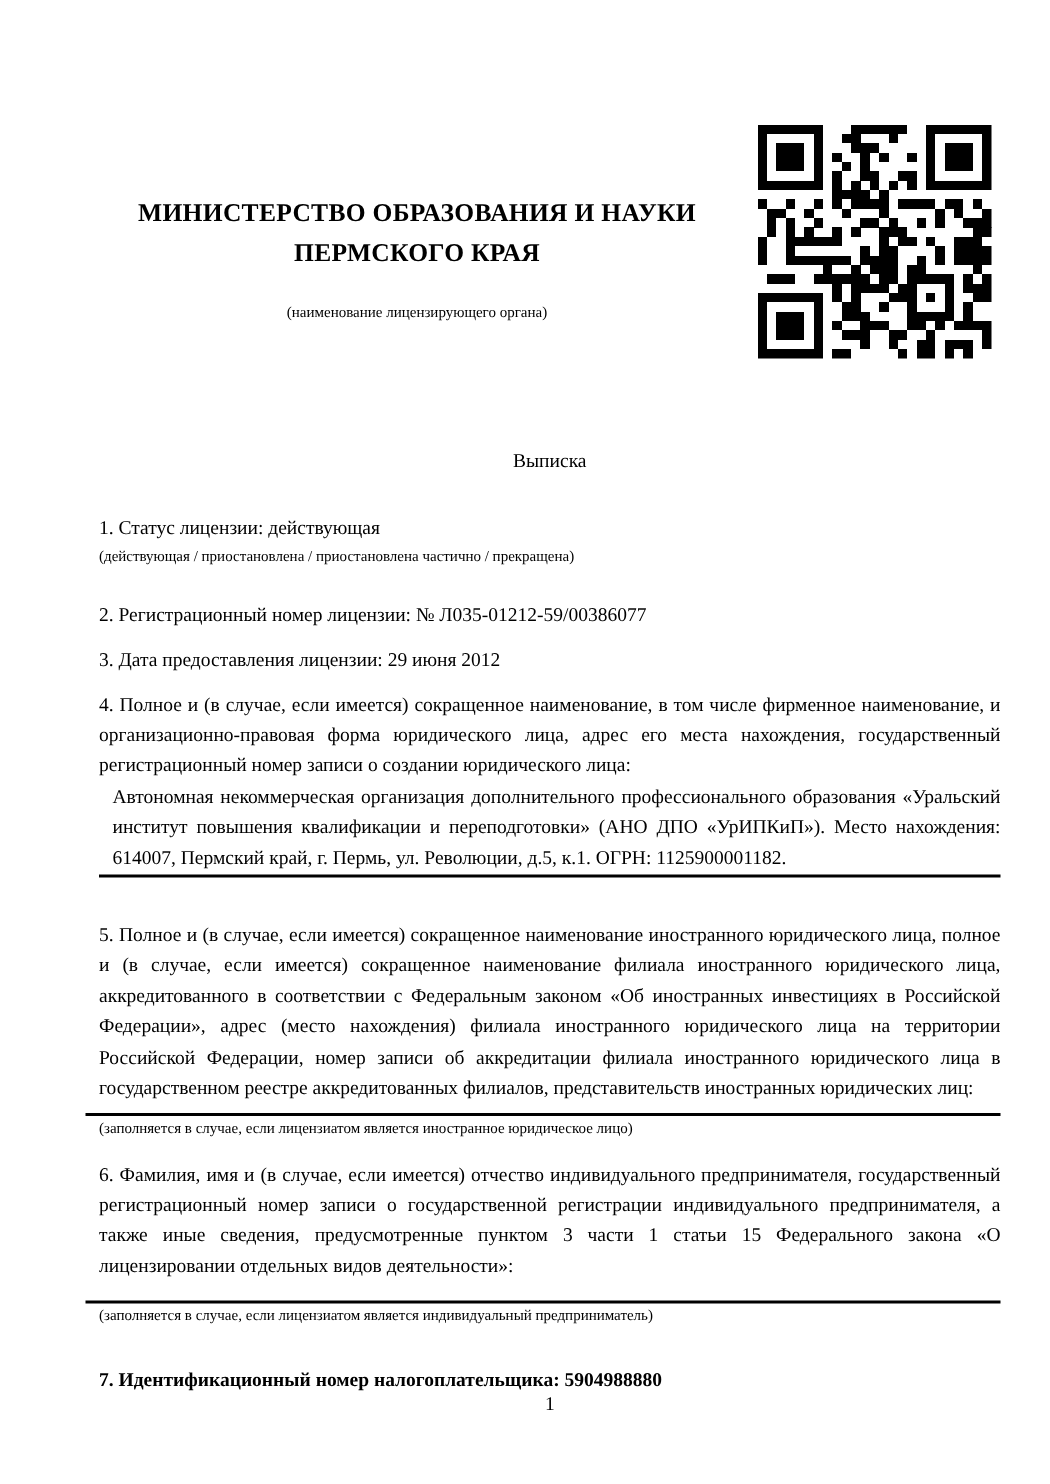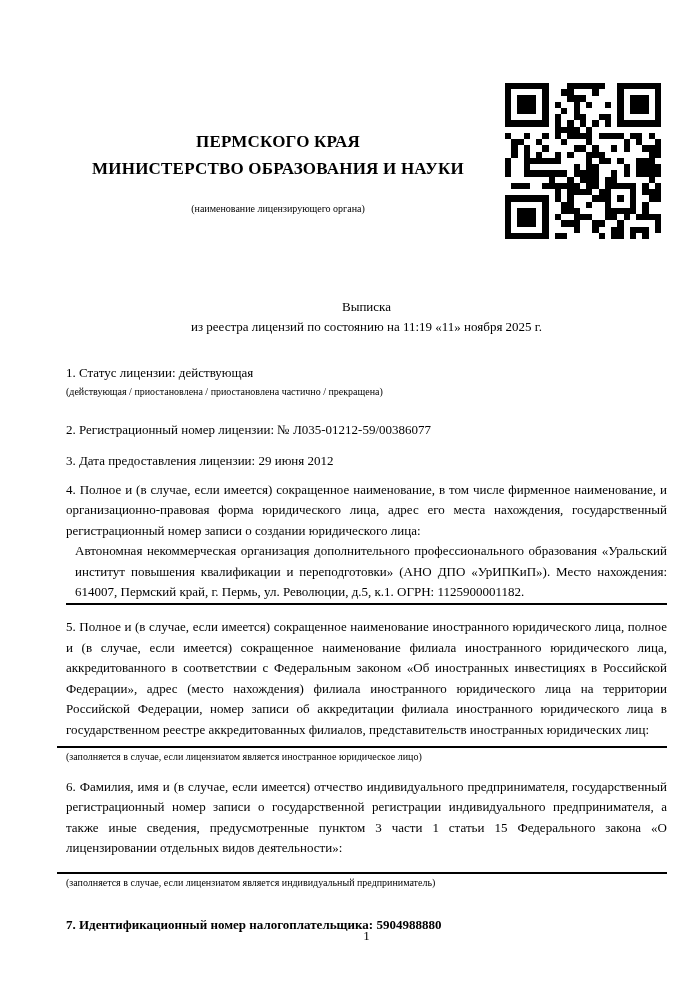--- a/index.html
+++ b/index.html
@@ -56,21 +56,21 @@
     line-height: 20.4px;
   }
   .doc-body p { margin: 0; }
 
   .doc-title { text-align: center; }
 
   .item-status        { margin-top: 25px; }
   .item-reg-number    { margin-top: 22px; }
   .item-grant-date    { margin-top: 10px; }
   .item-legal-entity  { margin-top: 9px; }
-  .item-foreign       { margin-top: 12px; }
+  .item-foreign       { margin-top: 28px; }
   .item-entrepreneur  { margin-top: 14px; }
   .item-inn           { margin-top: 26px; font-weight: bold; }
 
   .just { text-align: justify; }
 
   .note {
     font-size: 10px;
     line-height: 13px;
     text-align: left;
     margin-top: 2px;
@@ -98,22 +98,22 @@
     font-size: 13px;
     line-height: 20px;
   }
 </style>
 </head>
 <body>
 
 <div class="page">
 
   <div class="ministry-block">
+    <div class="ministry-line">МИНИСТЕРСТВО ОБРАЗОВАНИЯ И НАУКИ</div>
     <div class="ministry-line">ПЕРМСКОГО КРАЯ</div>
-    <div class="ministry-line">МИНИСТЕРСТВО ОБРАЗОВАНИЯ И НАУКИ</div>
     <div class="ministry-caption">(наименование лицензирующего органа)</div>
   </div>
 
   <div class="qr-box">
     <svg id="qr-svg" width="156" height="156" viewBox="0 0 156 156" xmlns="http://www.w3.org/2000/svg">
         <g fill="#000000">
           <rect x="0.00" y="0.00" width="6.29" height="6.29"></rect>
           <rect x="6.24" y="0.00" width="6.29" height="6.29"></rect>
           <rect x="12.48" y="0.00" width="6.29" height="6.29"></rect>
           <rect x="18.72" y="0.00" width="6.29" height="6.29"></rect>
@@ -426,21 +426,20 @@
           <rect x="124.80" y="149.76" width="6.29" height="6.29"></rect>
           <rect x="137.28" y="149.76" width="6.29" height="6.29"></rect>
         </g>
       </svg>
   </div>
 
   <div class="doc-body">
 
     <div class="doc-title">
       <p>Выписка</p>
-      <p>из реестра лицензий по состоянию на 11:19 «11» ноября 2025 г.</p>
     </div>
 
     <div class="item-status">
       <p>1. Статус лицензии: действующая</p>
       <div class="note">(действующая / приостановлена / приостановлена частично / прекращена)</div>
     </div>
 
     <div class="item-reg-number">
       <p>2. Регистрационный номер лицензии: № Л035-01212-59/00386077</p>
     </div>

